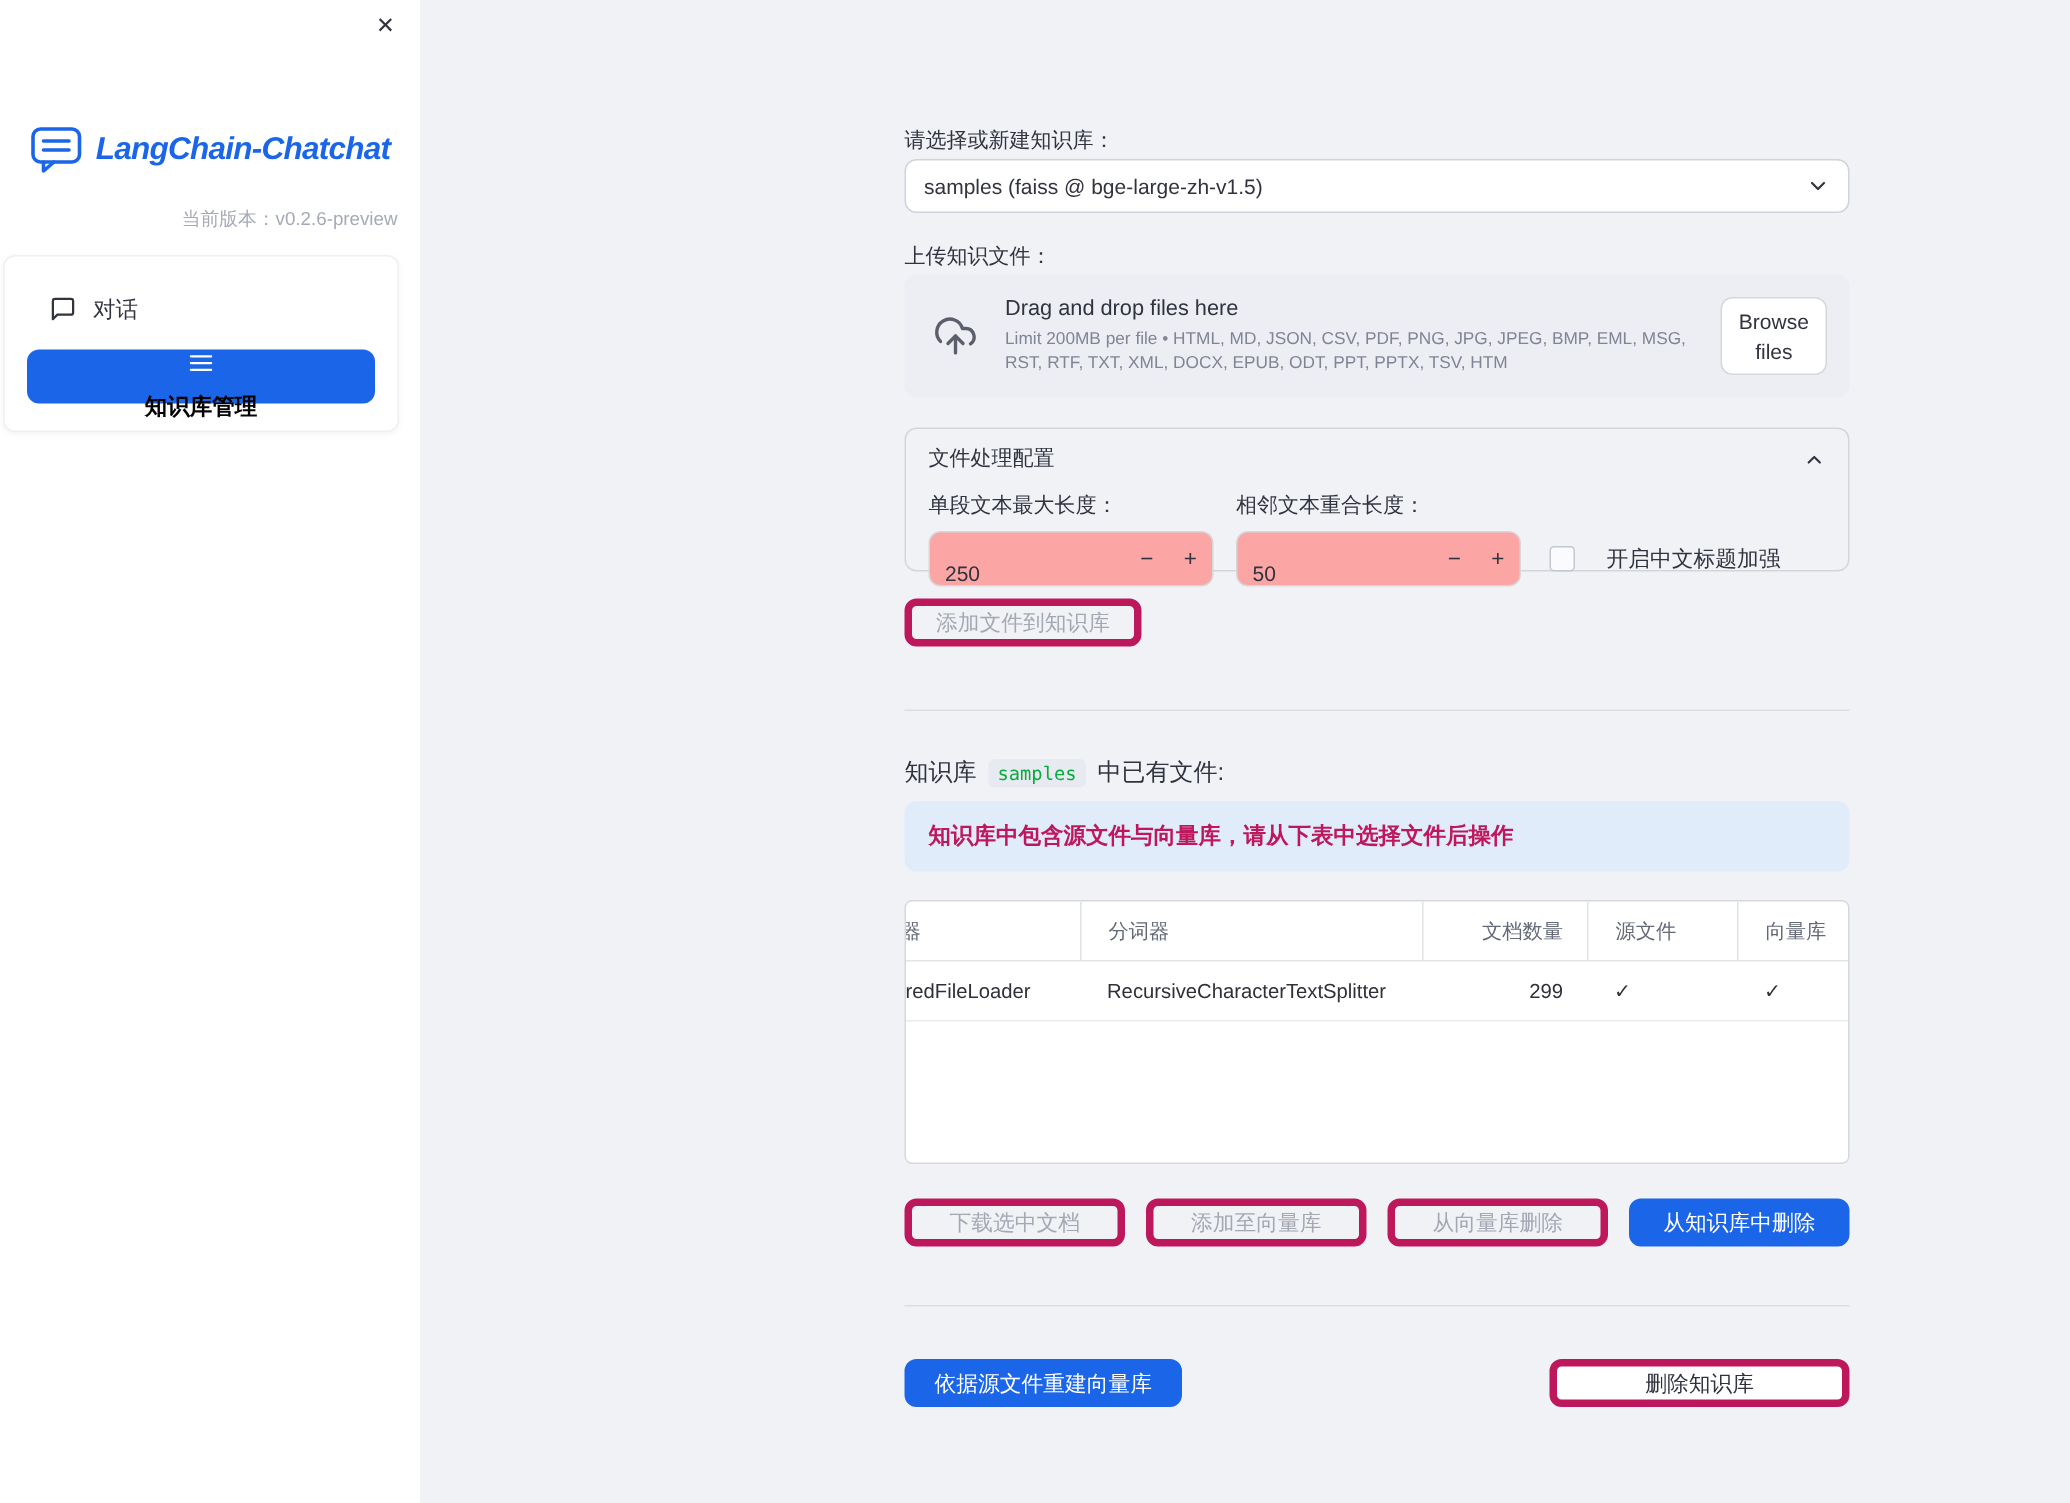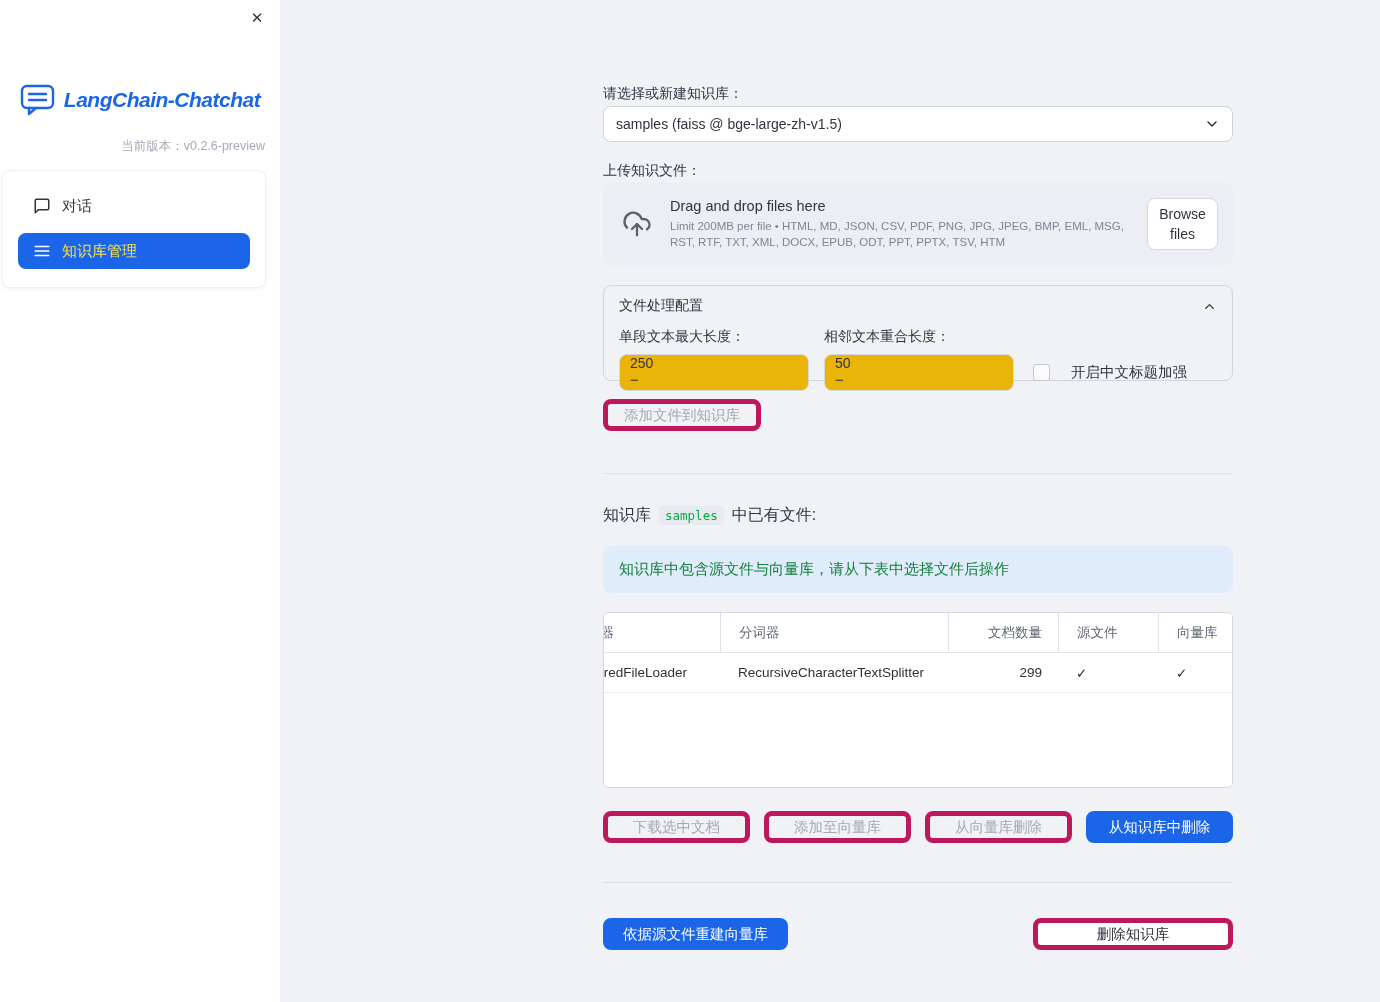--- a/index.html
+++ b/index.html
@@ -38,21 +38,21 @@
     background: #fff; border: 1px solid #f0f0f2; border-radius: 8px;
     box-shadow: 0 1px 4px rgba(0,0,0,0.05);
     padding: 18px 15px;
   }
   .menu-item {
     height: 34px; display: flex; align-items: center; gap: 11px;
     padding: 0 15px; border-radius: 8px; font-size: 15px; cursor: pointer;
   }
   .menu-item + .menu-item { margin-top: 10px; height: 36px; }
   .menu-item.selected {
-    background: #1b66e8; color: #fde047; font-weight: 400;
+    background: #1b66e8; color: #000000; font-weight: 700; flex-direction: column;
   }
   .menu-item .mi-icon { display: flex; align-items: center; }
 
   
   .main { position: absolute; left: 603px; top: 0; width: 630px; }
   .field-label { font-size: 14px; line-height: 20px; color: #31333f; }
   .lbl-1 { margin-top: 83px; }
   .lbl-2 { margin-top: 18px; }
 
   .selectbox {
@@ -84,22 +84,22 @@
     padding: 0 15px;
   }
   .exp-header {
     height: 40px; display: flex; align-items: center; justify-content: space-between;
     font-size: 14px; cursor: pointer;
   }
   .exp-row { display: flex; align-items: flex-end; gap: 15px; }
   .exp-group { width: 190px; }
   .exp-group .field-label { margin-bottom: 8px; }
   .numinput {
-    height: 37px; background: #eab308; border: 1px solid #d5d7db; border-radius: 8px;
-    display: flex; align-items: flex-start; overflow: hidden; flex-direction: column;
+    height: 37px; background: #fca5a5; border: 1px solid #d5d7db; border-radius: 8px;
+    display: flex; align-items: flex-end; overflow: hidden;
   }
   .ni-val { flex: 1; padding-left: 10px; font-size: 14px; }
   .ni-btn {
     width: 29px; height: 100%; background: none; border: none;
     font-size: 15px; color: #31333f; cursor: pointer; font-family: inherit;
   }
   .checkbox-wrap {
     display: flex; align-items: center; gap: 21px; margin-left: 4px;
     margin-bottom: 9px; cursor: pointer; font-size: 14.5px; white-space: nowrap;
   }
@@ -128,23 +128,23 @@
     margin-top: 31px; display: flex; align-items: center; gap: 8px;
     font-size: 16px;
   }
   .code-chip {
     font-family: "DejaVu Sans Mono", "Liberation Mono", monospace;
     font-size: 12.5px; color: #09ab3b; background: #e8eaf1;
     border-radius: 4px; padding: 2px 6px;
   }
 
   .infobox {
-    margin-top: 20px; height: 47px; background: #e1ecfb; border-radius: 8px;
+    margin-top: 8px; height: 47px; background: #e1ecfb; border-radius: 8px;
     display: flex; align-items: center; padding: 0 16px;
-    color: #15803d; font-size: 15px;
+    color: #be185d; font-size: 15px; font-weight: bold;
   }
 
   .datatable {
     margin-top: 19px; height: 176px; background: #fff;
     border: 1px solid #d6d8dd; border-radius: 5px; overflow: hidden;
   }
   .trow, .thead { display: flex; height: 40px; align-items: center; }
   .thead { border-bottom: 1px solid #e3e4e8; color: #636977; font-size: 13.5px; }
   .trow { border-bottom: 1px solid #ebecef; font-size: 13.5px; color: #2f3138; }
   .cell { height: 100%; display: flex; align-items: center; white-space: nowrap; }

